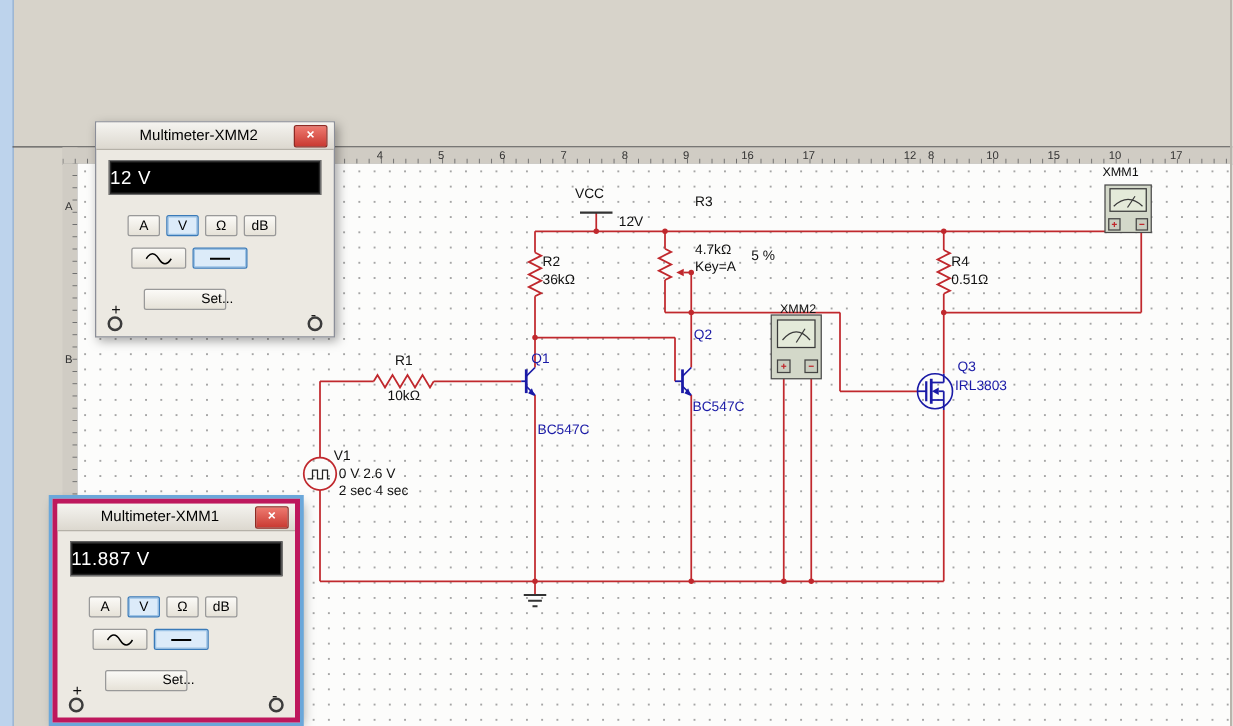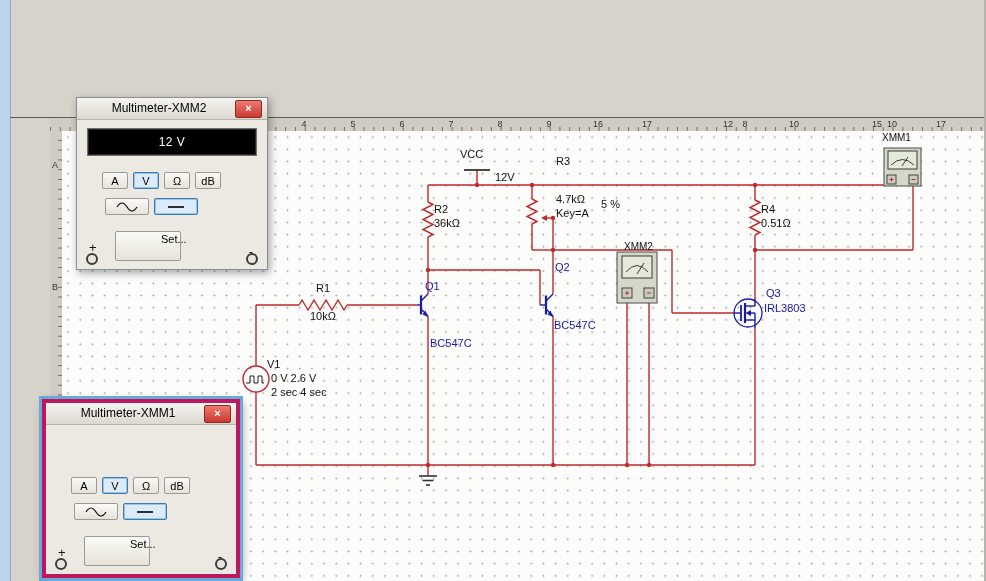--- a/index.html
+++ b/index.html
@@ -23,28 +23,28 @@
   .lb{fill:#1a1aa6;}
   .lsm{font-size:10px;fill:#111;}
   
   .mm{position:absolute;width:190px;height:171px;background:#ece9e2;border:1px solid #8b8e98;box-shadow:2px 3px 8px rgba(0,0,0,.35);z-index:20;}
   .mm.active{border:4px solid #be185d;box-shadow:0 0 0 3px #6aa7da,2px 3px 9px rgba(0,0,0,.4);}
   .mm-title{height:21px;background:linear-gradient(#f5f4f0,#dcd8cf);border-bottom:1px solid #b5b1a8;position:relative;
     text-align:center;font-size:12px;line-height:21px;color:#000;padding-right:26px;padding-left:0;}
   .mm-close{position:absolute;right:5px;top:2px;width:25px;height:16px;background:linear-gradient(#ee7a70,#c93a32);
     border:1px solid #8e2a24;border-radius:2px;color:#fff;font-size:11px;line-height:14px;text-align:center;font-weight:bold;cursor:pointer;}
   .mm-display{margin:8px 10px 12px;height:26px;background:#000;border:1px solid #6e6e6e;box-shadow:inset 0 0 0 1px #262626;
-    color:#fff;font-size:12px;text-align:center;line-height:27px;letter-spacing:.5px;}
+    color:#fff;font-size:15px;line-height:27px;letter-spacing:.5px;}
   .mm-row1{position:absolute;left:25px;top:74px;display:flex;gap:5px;}
   .mm-row2{position:absolute;left:28px;top:100px;display:flex;gap:5px;}
   .mm-btn{width:26px;height:17px;background:linear-gradient(#fbfaf7,#e6e2d8);border:1px solid #999;border-radius:2px;
     font-size:11px;text-align:center;line-height:16px;box-sizing:border-box;color:#000;}
   .mm-btn.wide{width:44px;display:flex;align-items:center;justify-content:center;}
   .mm-btn.sel{background:#dcebf9;border:1px solid #3a7ab8;box-shadow:inset 0 0 0 1px #9cc3e6;}
-  .mm-set{position:absolute;left:38px;top:133px;width:66px;height:30px;background:linear-gradient(#fbfaf7,#e6e2d8);
+  .mm-set{position:absolute;left:38px;top:133px;width:66px;height:17px;background:linear-gradient(#fbfaf7,#e6e2d8);
     border:1px solid #999;border-radius:2px;font-size:11px;text-align:right;line-height:15px;box-sizing:border-box;padding-left:45px;}
   .mm-plus{position:absolute;left:12px;top:142px;font-size:13px;color:#111;}
   .mm-minus{position:absolute;right:14px;top:146px;font-size:13px;color:#111;}
   .mm-ring{position:absolute;width:8px;height:8px;border:2px solid #3c3c3c;border-radius:50%;background:#e8e5dd;top:155px;}
   .mm-ring.l{left:9px;}
   .mm-ring.r{right:9px;}
 </style>
 </head>
 <body>
 
@@ -62,21 +62,21 @@
     <span style="left:303px">5</span>
     <span style="left:352px">6</span>
     <span style="left:401px">7</span>
     <span style="left:450px">8</span>
     <span style="left:499px">9</span>
     <span style="left:548px">16</span>
     <span style="left:597px">17</span>
     <span style="left:678px">12</span>
     <span style="left:695px">8</span>
     <span style="left:744px">10</span>
-    <span style="left:827px">15</span>
+    <span style="left:793px">15</span>
     <span style="left:842px">10</span>
     <span style="left:891px">17</span>
   </div>
 
   <div class="ruler-v">
     <span style="top:29px">A</span>
     <span style="top:151px">B</span>
     <span style="top:273px">C</span>
     <span style="top:395px">D</span>
   </div>
@@ -270,20 +270,21 @@
     <div class="mm-minus">-</div>
     <div class="mm-ring l"></div>
     <div class="mm-ring r"></div>
   </div>
 
   <div class="mm active" style="left:42px;top:399px;">
     <div class="mm-title">
       <span>Multimeter-XMM1</span>
       <div class="mm-close"><span>×</span></div>
     </div>
+    <div class="mm-display">11.887 V</div>
     <div class="mm-row1">
       <div class="mm-btn">A</div>
       <div class="mm-btn sel">V</div>
       <div class="mm-btn">Ω</div>
       <div class="mm-btn">dB</div>
     </div>
     <div class="mm-row2">
       <div class="mm-btn wide">
         <svg width="24" height="10" viewBox="0 0 24 10">
             <path d="M2,5 Q7,-3 12,5 T22,5" stroke="#000" fill="none" stroke-width="1.2"></path>

